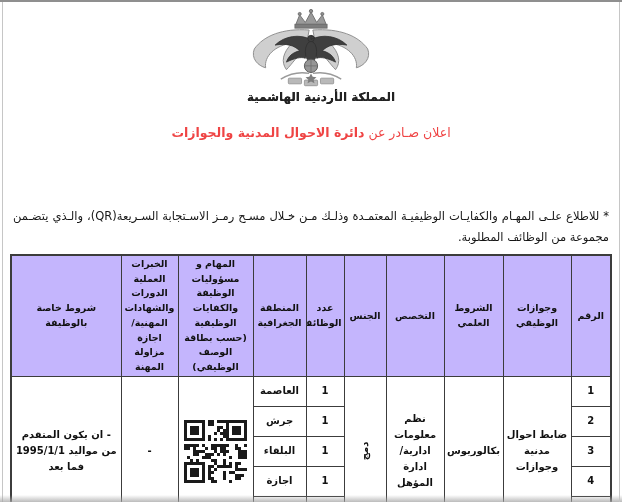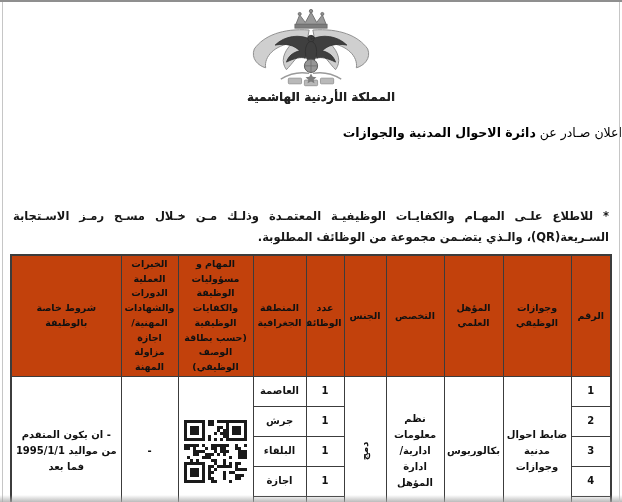--- a/index.html
+++ b/index.html
@@ -16,44 +16,44 @@
     position:absolute; left:0; right:0; bottom:0; height:9px;
     background:linear-gradient(to bottom, rgba(255,255,255,0), #a8a8a8);
   }
   .emblem{position:absolute; top:4px; left:0; right:0; text-align:center;}
   .kingdom{
     position:absolute; top:88px; left:0; right:0; text-align:center;
     font-size:12px; font-weight:700; letter-spacing:-0.5px;
     text-shadow:0 0 0.6px #222; color:#222;margin-left:20px;
   }
   .title{
-    position:absolute; top:123px; left:0; right:0; text-align:right;
-    font-size:12.5px; color:#000000;
+    position:absolute; top:123px; left:0; right:0; text-align:center;
+    font-size:12.5px; color:#ef4444;
   }
   .title b{font-weight:700;}
   .intro{
     position:absolute; top:151px; right:13px; left:13px; margin:0;
     font-size:11.5px; line-height:1.8; text-align:justify; color:#1a1a1a;
   }
   .intro .emph{font-weight:700; text-decoration:underline;}
   .qr-note{
     position:absolute; top:204px; right:13px; left:13px; margin:0;
-    font-size:11.5px; line-height:1.85; text-align:justify; font-weight:700; color:#161616;
+    font-size:11.5px; line-height:1.85; text-align:justify; font-weight:400; color:#161616;
   }
   table.jobs{
     position:absolute; top:252px; right:10px; width:601px;
     border-collapse:collapse; table-layout:fixed;
     border:2px solid #3c3c3c;
   }
   table.jobs th, table.jobs td{
     border:1px solid #3c3c3c; text-align:center; vertical-align:middle;
     padding:1px 2px; overflow:hidden;
   }
   table.jobs th{
-    background:#c2410c; font-size:9.5px; font-weight:700; height:92px; line-height:1.55;
+    background:#c4b5fd; font-size:9.5px; font-weight:700; height:92px; line-height:1.55;
   }
   table.jobs td{ font-weight:700; font-size:10px; height:27px; line-height:1.6; }
   td.cond-cell{ font-size:11px; line-height:2; padding:0 6px; }
   .spec-lead{ display:block; }
   .rot{ display:inline-block; transform:rotate(-90deg); white-space:nowrap; }
   .qr-wrap{ display:flex; align-items:center; justify-content:center; }
   .dash-cell{ font-weight:400; }
 </style>
 </head>
 <body>
@@ -120,21 +120,21 @@
         <col style="width:38px">
       <col style="width:53px">
         <col style="width:75px">
         <col style="width:57px">
       <col style="width:110px">
     </colgroup>
     <thead>
       <tr>
         <th>الرقم</th>
         <th>وجوازات الوظيفي</th>
-        <th>المؤهل العلمي</th>
+        <th>الشروط العلمي</th>
         <th>التخصص</th>
         <th>الجنس</th>
         <th>عدد الوظائف</th>
         <th>المنطقة الجغرافية</th>
         <th>المهام و مسؤوليات الوظيفة والكفايات الوظيفية (حسب بطاقة الوصف الوظيفي)</th>
         <th>الخبرات العملية الدورات والشهادات المهنية/اجازة مزاولة المهنة</th>
         <th>شروط خاصة بالوظيفة</th>
       </tr>
     </thead>
     <tbody>

